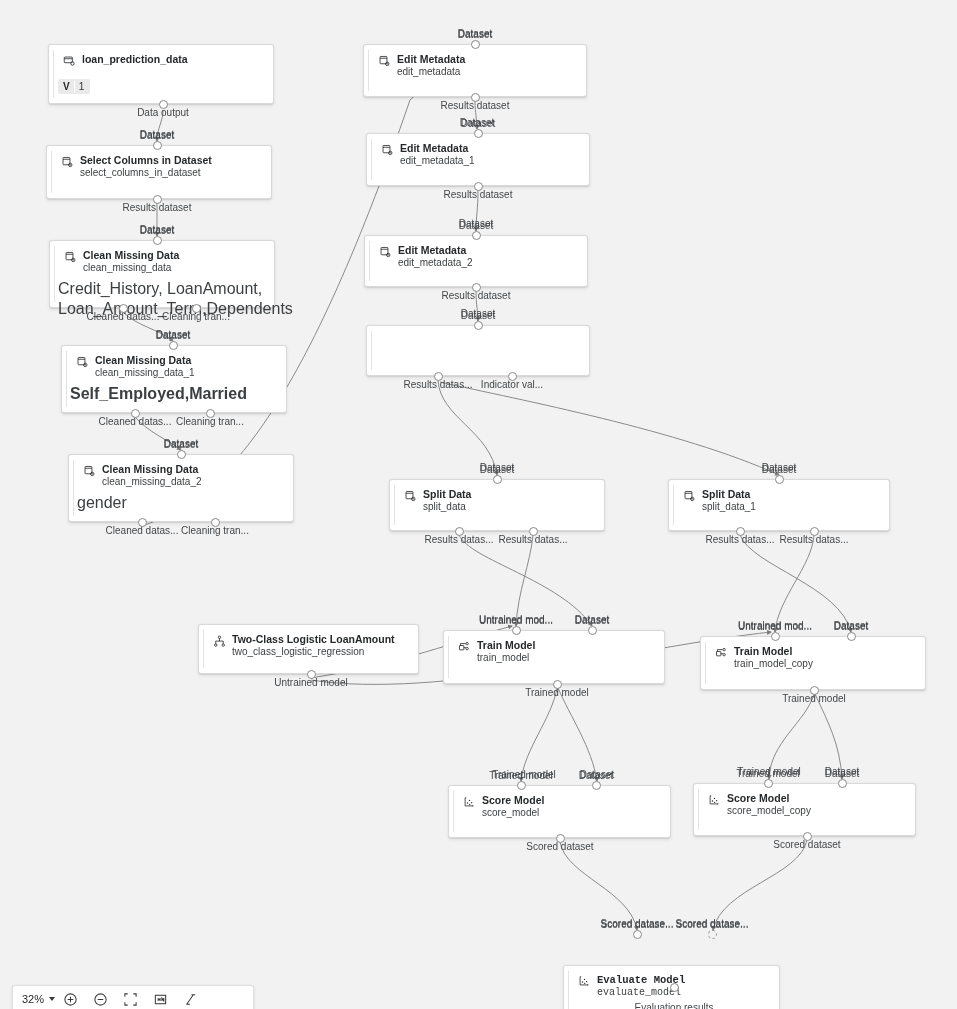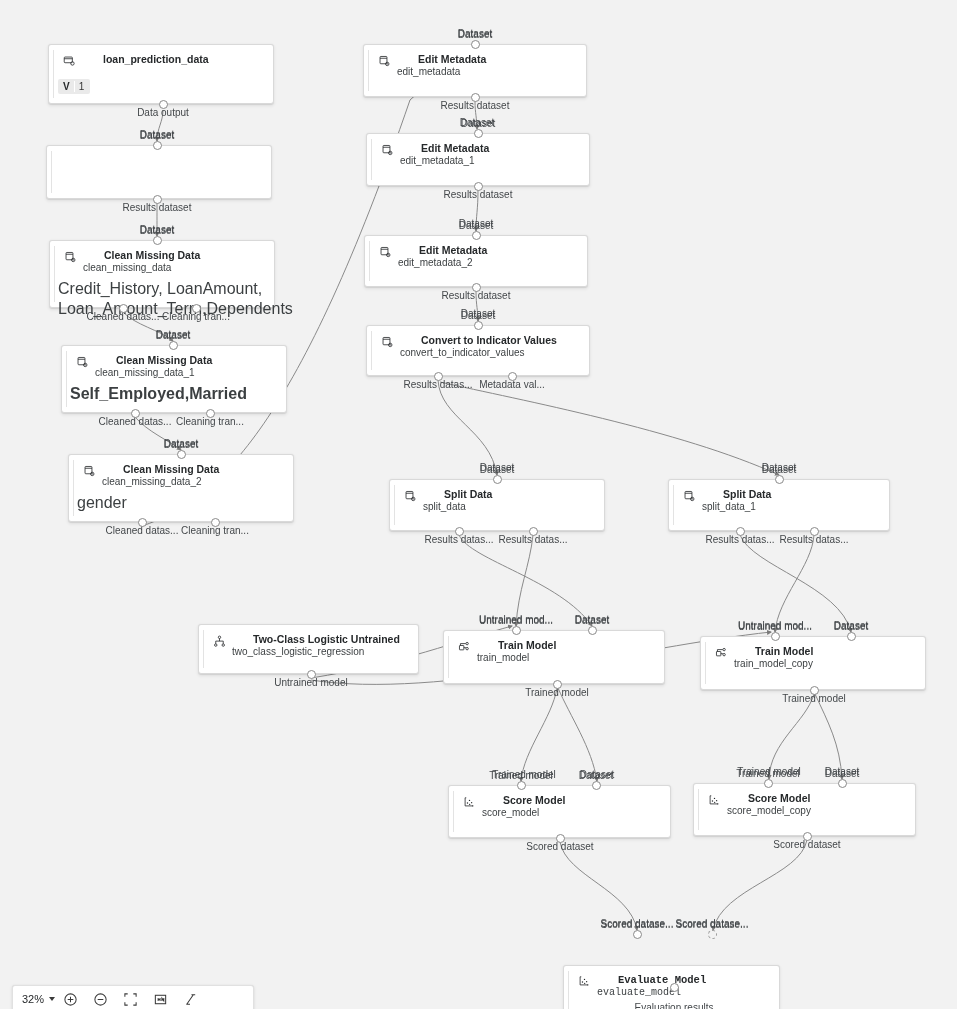--- a/index.html
+++ b/index.html
@@ -24,21 +24,21 @@
   .node .stripe{
     position:absolute;left:4px;top:5px;bottom:5px;width:1px;background:#e3e3e3;
   }
   .node .hdr{
     position:absolute;left:14px;top:8px;right:8px;
     display:flex;align-items:flex-start;gap:6px;
   }
   .node .nicon{width:13px;height:13px;flex:0 0 13px;margin-top:1px;}
   .node .titles{line-height:1.15;}
   .node .ntitle{
-    font-size:10.5px;font-weight:bold;color:#26292b;white-space:nowrap;margin-left:21px;
+    font-size:10.5px;font-weight:bold;color:#26292b;white-space:nowrap;
   }
   .node .nsub{
     font-size:10px;color:#3b3f41;white-space:nowrap;margin-top:1px;
   }
   .node .ndesc{
     position:absolute;left:8px;right:6px;
     font-size:16px;color:#3b3f41;line-height:1.25;
   }
   .node .ver{
     position:absolute;left:9px;
@@ -144,20 +144,32 @@
           </div>
         </div>
         <div class="ver" style="top: 34px;">
           <span class="vk">V</span>
           <span class="vsep"></span>
           <span class="vv">1</span>
         </div>
       </div>
       <div class="node" style="left: 46px; top: 145px; width: 226px; height: 54px;">
         <div class="stripe"></div>
+        <div class="hdr">
+          <span class="nicon"><svg viewBox="0 0 16 16" width="13" height="13">
+              <rect x="2.5" y="1.8" width="8.5" height="9" rx="1" stroke="#26292b" stroke-width="1" fill="none"></rect>
+              <path d="M2.5 4h8.5" stroke="#26292b" stroke-width="1" fill="none"></path>
+              <circle cx="11.4" cy="11" r="2.1" stroke="#26292b" stroke-width="1" fill="none"></circle>
+              <circle cx="11.4" cy="11" r="0.7" fill="#26292b" stroke="none"></circle>
+            </svg></span>
+          <div class="titles">
+            <div class="ntitle">Select Columns in Dataset</div>
+            <div class="nsub">select_columns_in_dataset</div>
+          </div>
+        </div>
       </div>
       <div class="node" style="left: 49px; top: 240px; width: 226px; height: 68px;">
         <div class="stripe"></div>
         <div class="hdr">
           <span class="nicon"><svg viewBox="0 0 16 16" width="13" height="13">
               <rect x="2.5" y="1.8" width="8.5" height="9" rx="1" stroke="#26292b" stroke-width="1" fill="none"></rect>
               <path d="M2.5 4h8.5" stroke="#26292b" stroke-width="1" fill="none"></path>
               <circle cx="11.4" cy="11" r="2.1" stroke="#26292b" stroke-width="1" fill="none"></circle>
               <circle cx="11.4" cy="11" r="0.7" fill="#26292b" stroke="none"></circle>
             </svg></span>
@@ -240,32 +252,20 @@
               <circle cx="11.4" cy="11" r="0.7" fill="#26292b" stroke="none"></circle>
             </svg></span>
           <div class="titles">
             <div class="ntitle">Edit Metadata</div>
             <div class="nsub">edit_metadata_2</div>
           </div>
         </div>
       </div>
       <div class="node" style="left: 366px; top: 325px; width: 224px; height: 51px;">
         <div class="stripe"></div>
-        <div class="hdr">
-          <span class="nicon"><svg viewBox="0 0 16 16" width="13" height="13">
-              <rect x="2.5" y="1.8" width="8.5" height="9" rx="1" stroke="#26292b" stroke-width="1" fill="none"></rect>
-              <path d="M2.5 4h8.5" stroke="#26292b" stroke-width="1" fill="none"></path>
-              <circle cx="11.4" cy="11" r="2.1" stroke="#26292b" stroke-width="1" fill="none"></circle>
-              <circle cx="11.4" cy="11" r="0.7" fill="#26292b" stroke="none"></circle>
-            </svg></span>
-          <div class="titles">
-            <div class="ntitle">Convert to Indicator Values</div>
-            <div class="nsub">convert_to_indicator_values</div>
-          </div>
-        </div>
       </div>
       <div class="node" style="left: 389px; top: 479px; width: 216px; height: 52px;">
         <div class="stripe"></div>
         <div class="hdr">
           <span class="nicon"><svg viewBox="0 0 16 16" width="13" height="13">
               <rect x="2.5" y="1.8" width="8.5" height="9" rx="1" stroke="#26292b" stroke-width="1" fill="none"></rect>
               <path d="M2.5 4h8.5" stroke="#26292b" stroke-width="1" fill="none"></path>
               <circle cx="11.4" cy="11" r="2.1" stroke="#26292b" stroke-width="1" fill="none"></circle>
               <circle cx="11.4" cy="11" r="0.7" fill="#26292b" stroke="none"></circle>
             </svg></span>
@@ -293,21 +293,21 @@
       <div class="node" style="left: 198px; top: 624px; width: 221px; height: 50px;">
         <div class="stripe"></div>
         <div class="hdr">
           <span class="nicon"><svg viewBox="0 0 16 16" width="13" height="13">
               <circle cx="8" cy="2.8" r="1.5" stroke="#26292b" stroke-width="1" fill="none"></circle>
               <circle cx="3.4" cy="12.4" r="1.5" stroke="#26292b" stroke-width="1" fill="none"></circle>
               <circle cx="12.6" cy="12.4" r="1.5" stroke="#26292b" stroke-width="1" fill="none"></circle>
               <path d="M8 4.3v3.2M3.4 10.9V7.5h9.2v3.4" stroke="#26292b" stroke-width="1" fill="none"></path>
             </svg></span>
           <div class="titles">
-            <div class="ntitle">Two-Class Logistic Untrained</div>
+            <div class="ntitle">Two-Class Logistic LoanAmount</div>
             <div class="nsub">two_class_logistic_regression</div>
           </div>
         </div>
       </div>
       <div class="node" style="left: 443px; top: 630px; width: 222px; height: 54px;">
         <div class="stripe"></div>
         <div class="hdr">
           <span class="nicon"><svg viewBox="0 0 16 16" width="13" height="13">
               <rect x="1.8" y="5.5" width="5.4" height="5.4" rx="0.6" stroke="#26292b" stroke-width="1" fill="none"></rect>
               <path d="M3 5.5V3.2h6.4" stroke="#26292b" stroke-width="1" fill="none"></path>
@@ -403,21 +403,21 @@
       <div class="plabel" style="left: 142px; top: 525px;">Cleaned datas...</div>
       <div class="plabel" style="left: 215px; top: 525px;">Cleaning tran...</div>
       <div class="plabel" style="left: 475px; top: 29px;">Dataset</div>
       <div class="plabel" style="left: 475px; top: 100px;">Results dataset</div>
       <div class="plabel" style="left: 478px; top: 118px;">Dataset</div>
       <div class="plabel" style="left: 478px; top: 189px;">Results dataset</div>
       <div class="plabel" style="left: 476px; top: 220px;">Dataset</div>
       <div class="plabel" style="left: 476px; top: 290px;">Results dataset</div>
       <div class="plabel" style="left: 478px; top: 310px;">Dataset</div>
       <div class="plabel" style="left: 438px; top: 379px;">Results datas...</div>
-      <div class="plabel" style="left: 512px; top: 379px;">Metadata val...</div>
+      <div class="plabel" style="left: 512px; top: 379px;">Indicator val...</div>
       <div class="plabel" style="left: 497px; top: 464px;">Dataset</div>
       <div class="plabel" style="left: 459px; top: 534px;">Results datas...</div>
       <div class="plabel" style="left: 533px; top: 534px;">Results datas...</div>
       <div class="plabel" style="left: 779px; top: 464px;">Dataset</div>
       <div class="plabel" style="left: 740px; top: 534px;">Results datas...</div>
       <div class="plabel" style="left: 814px; top: 534px;">Results datas...</div>
       <div class="plabel" style="left: 311px; top: 677px;">Untrained model</div>
       <div class="plabel" style="left: 516px; top: 615px;">Untrained mod...</div>
       <div class="plabel" style="left: 592px; top: 615px;">Dataset</div>
       <div class="plabel" style="left: 557px; top: 687px;">Trained model</div>

